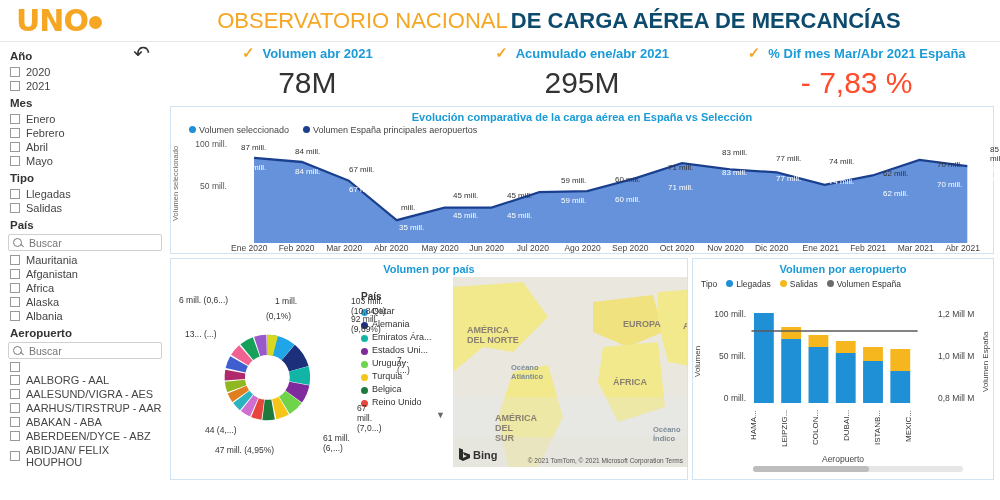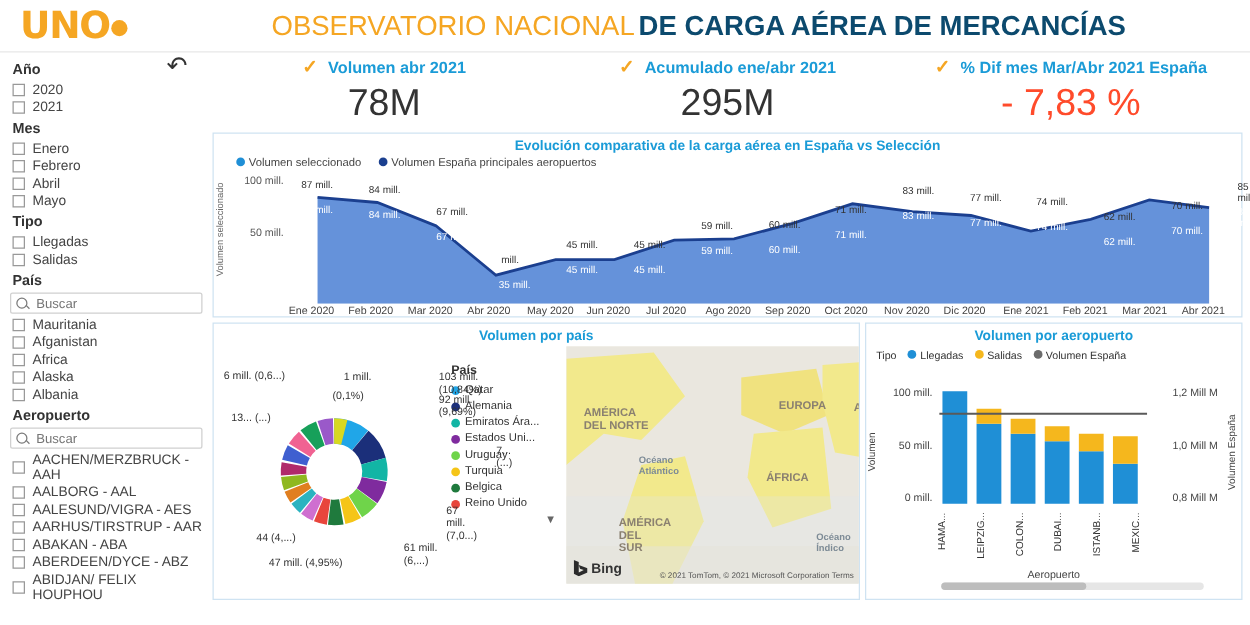--- a/index.html
+++ b/index.html
@@ -204,21 +204,20 @@
     </div>
 
     <div class="filter-title">Aeropuerto</div>
     <div class="search-box">
       <span class="mag"></span>
       <input type="text" placeholder="Buscar" style="">
     </div>
     <div class="list-scroll">
       <div class="chk-item">
           <span class="chk"></span>
-          <span>AACHEN/MERZBRUCK - AAH</span>
         </div>
       <div class="chk-item">
           <span class="chk"></span>
           <span>AALBORG - AAL</span>
         </div>
       <div class="chk-item">
           <span class="chk"></span>
           <span>AALESUND/VIGRA - AES</span>
         </div>
       <div class="chk-item">

